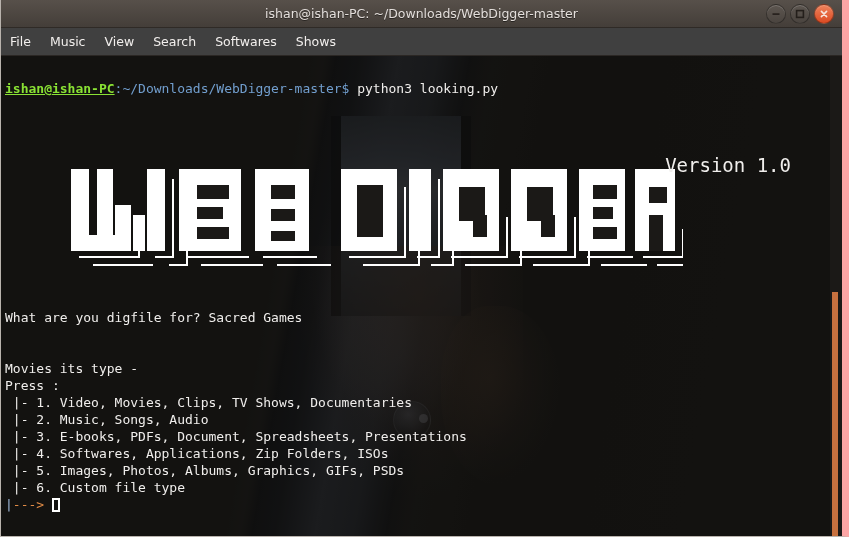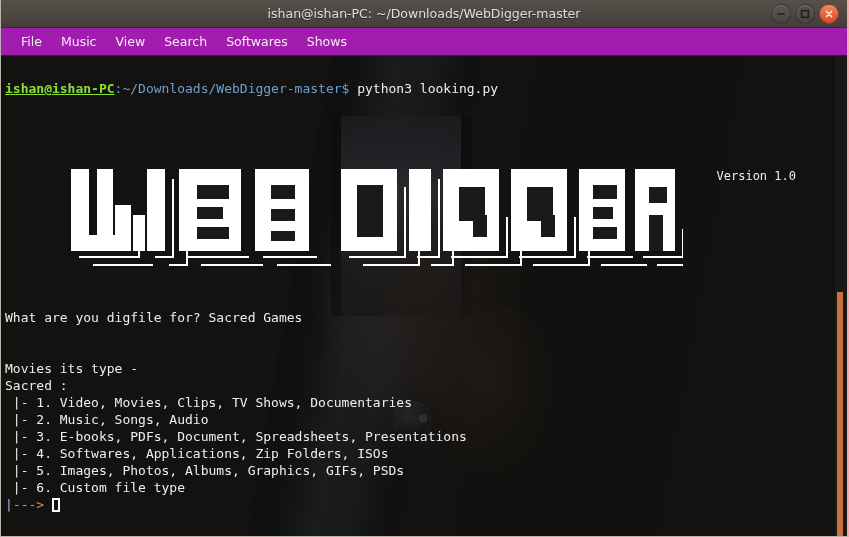--- a/index.html
+++ b/index.html
@@ -5,21 +5,21 @@
   html,body{margin:0;padding:0;}
   body{
     width:849px;height:537px;overflow:hidden;
     font-family:"DejaVu Sans Mono",monospace;
     background:#0d0b0a;
   }
   .window{
     position:relative;width:849px;height:537px;
     box-sizing:border-box;
     border-left:1px solid #b9b3ad;
-    border-right:2px solid #fca5a5;
+    border-right:7px solid #fca5a5;
     border-bottom:1px solid #b9b3ad;
     background:#1c1a18;
     overflow:hidden;
   }
   
   .titlebar{
     position:relative;height:27px;
     background:linear-gradient(#57504a,#443e39);
     border-bottom:1px solid #2f2a26;
     display:flex;align-items:center;justify-content:center;
@@ -38,23 +38,23 @@
     width:18px;height:18px;border-radius:50%;
     display:flex;align-items:center;justify-content:center;
     border:1px solid rgba(0,0,0,.35);
     box-shadow:inset 0 1px 0 rgba(255,255,255,.18);
   }
   .wbtn.min,.wbtn.max{background:linear-gradient(#5d5650,#4a443f);}
   .wbtn.close{background:linear-gradient(#f0835c,#da4a22);}
   .wbtn svg{display:block;}
   
   .menubar{
-    height:27px;background:#a21caf;
+    height:27px;background:#404040;
     border-bottom:1px solid #2b2724;
-    display:flex;align-items:center;padding-left:11px;text-align:right;
+    display:flex;align-items:center;text-align:right;
   }
   .menu-item{
     font-family:"DejaVu Sans",sans-serif;
     font-size:12.5px;color:#f2efed;
     padding:2px 9px;margin-right:1px;
     white-space:nowrap;cursor:default;
   }
   
   .term{
     position:relative;
@@ -123,22 +123,22 @@
   .c-orange{color:#e08b46;}
   .c-bar{color:#9fb8d8;}
   
   .banner{
     position:relative;
     margin:9px 0 0 0;
     height:118px;
   }
   .banner svg{position:absolute;left:58px;top:0;}
   .version{
-    position:absolute;right:51px;top:11px;
-    font-size:12px;color:#f0eeec;letter-spacing:0px;
+    position:absolute;right:51px;top:0;
+    font-size:19px;color:#f0eeec;letter-spacing:0px;
   }
   .blk{fill:#ffffff;}
   .shd{fill:none;stroke:#ffffff;stroke-width:2;}
   
   .cursor{
     display:inline-block;width:8px;height:14px;
     border:2px solid #ffffff;
     vertical-align:-3px;
     box-sizing:border-box;
   }
@@ -265,21 +265,21 @@
             <path d="M580 100 h40 v-28 M594 108 h40 v-28"></path>
           </g>
         </svg>
         <span class="version">Version 1.0</span>
       </div>
 
 <span><span>What are you digfile for? </span><span>Sacred Games</span></span>
 
 <span></span>
 <span>Movies its type -</span>
-<span>Sacred :</span>
+<span>Press :</span>
 <span> <span>|- </span><span>1.</span><span> Video, Movies, Clips, TV Shows, Documentaries</span></span>
 <span> <span>|- </span><span>2.</span><span> Music, Songs, Audio</span></span>
 <span> <span>|- </span><span>3.</span><span> E-books, PDFs, Document, Spreadsheets, Presentations</span></span>
 <span> <span>|- </span><span>4.</span><span> Softwares, Applications, Zip Folders, ISOs</span></span>
 <span> <span>|- </span><span>5.</span><span> Images, Photos, Albums, Graphics, GIFs, PSDs</span></span>
 <span> <span>|- </span><span>6.</span><span> Custom file type</span></span>
 <span><span class="c-bar">|</span><span class="c-orange">---&gt;</span> <span></span><span class="cursor"></span></span>
     </div>
 
     <div class="scrollbar">

